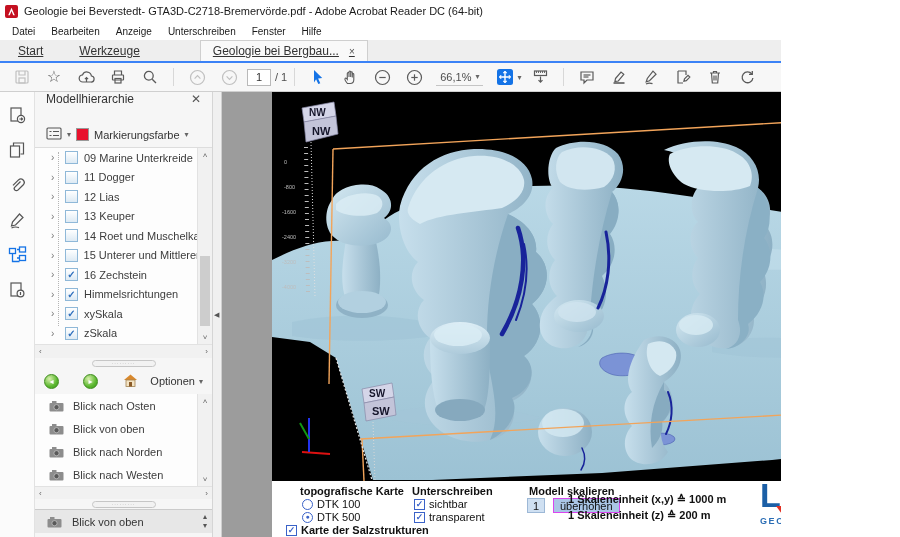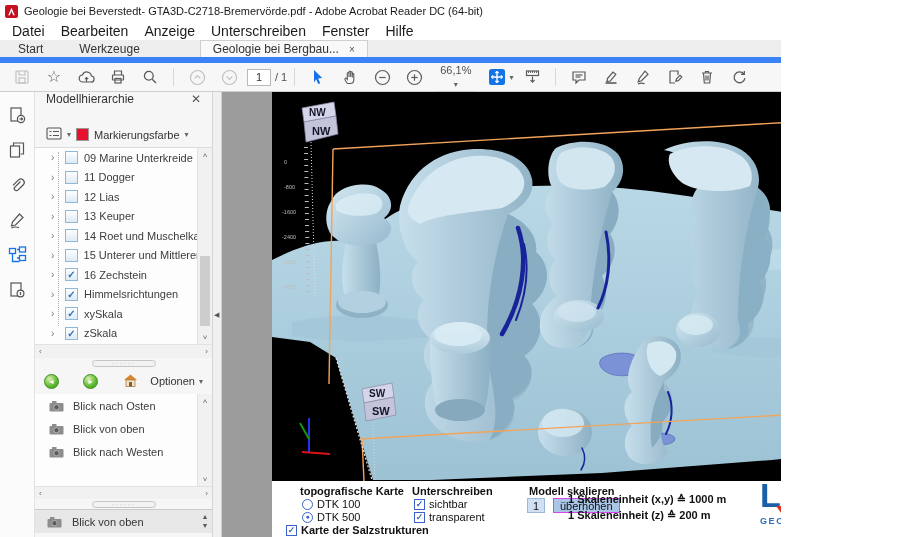--- a/index.html
+++ b/index.html
@@ -8,45 +8,45 @@
   .app { position:absolute; inset:0; width:781px; height:537px; background:#22c55e; overflow:hidden; }
 
   
   .titlebar { position:absolute; left:0; top:0; width:900px; height:22px; background:#fff;
               display:flex; align-items:center; gap:6px; padding-left:5px;
               font-size:11px; color:#1a1a1a; white-space:nowrap; }
   .win-frag { position:absolute; right:0; top:0; width:14px; height:10px; background:#6e6e6e; }
 
   
   .menubar { position:absolute; left:0; top:22px; width:900px; height:18px; background:#fff;
-             display:flex; align-items:center; padding-left:4px; font-size:14px; color:#1a1a1a; }
+             display:flex; align-items:center; padding-left:4px; font-size:10px; color:#1a1a1a; }
   .menubar span { padding:0 8px; cursor:default; }
 
   
   .tabbar { position:absolute; left:0; top:40px; width:900px; height:23px; background:#eee;
-            border-bottom:6px solid #3b82f6; display:flex; align-items:stretch; font-size:12px; color:#333; }
+            border-bottom:2px solid #3b82f6; display:flex; align-items:stretch; font-size:12px; color:#333;text-decoration:underline; }
   .tab-plain { display:flex; align-items:center; padding:0 18px; }
   .tab-doc { display:flex; align-items:center; gap:10px; padding:0 12px; margin-left:42px;
              background:#f9f9f9; border:1px solid #cfcfcf; border-bottom:none; }
   .tab-close { color:#555; font-size:10px; }
   .tab-right { margin-left:auto; display:flex; align-items:center; gap:8px; padding-right:2px; }
   .help-circ { width:15px; height:15px; border:1.4px solid #4a4a4a; border-radius:50%; color:#4a4a4a;
                font-size:10px; font-weight:bold; display:flex; align-items:center; justify-content:center; }
   .partial-ic { width:7px; height:14px; background:#8a8a8a; border-radius:7px 0 0 7px; margin-right:-1px; }
 
   
   .toolbar { position:absolute; left:0; top:63px; width:900px; height:29px; background:#f7f7f7;
              border-bottom:1px solid #cfcfcf; display:flex; align-items:center; padding:0 6px; font-size:11px; color:#4f4f4f; }
   .tbtn { width:22px; height:22px; display:flex; align-items:center; justify-content:center; margin:0 5px; color:#5a5a5a; }
   .tbtn.dis { color:#c0c0c0; }
   .tbtn svg { display:block; }
   .sep { width:1px; height:18px; background:#d8d8d8; margin:0 7px; }
   .pageinput { width:24px; height:17px; border:1px solid #b9b9b9; background:#fff; text-align:center;
                font-size:11px; font-family:inherit; color:#333; margin:0 4px 0 2px; }
-  .zoomctl { display:flex; align-items:center; gap:4px; border-bottom:1px solid #c5c5c5; padding:2px 4px; margin:0 6px;flex-direction:column; }
+  .zoomctl { display:flex; align-items:center; gap:4px; border-bottom:1px solid #c5c5c5; padding:2px 4px; margin:0 6px; }
   .caret { font-size:8px; color:#666; }
   .star-glyph { font-size:16px; line-height:16px; }
 
   
   .main { position:absolute; left:0; top:92px; width:900px; height:445px; background:#fff; }
 
   .iconstrip { position:absolute; left:0; top:0; width:35px; height:445px; background:#fbfbfb; border-right:1px solid #e2e2e2; }
   .strip-btn { width:24px; height:24px; margin:11px auto 11px auto; display:flex; align-items:center; justify-content:center; color:#555; }
   .strip-btn.active { color:#1473e6; }
 
@@ -447,20 +447,28 @@
               <circle cx="7.5" cy="7.2" r="2.6" fill="#5a5a5a" stroke="#cfcfcf" stroke-width="0.7"></circle>
             </svg>
           <span class="vlabel">Blick von oben</span>
         </div>
         <div class="vrow">
           <svg width="15" height="12" viewBox="0 0 15 12">
               <rect x="3" y="1" width="4.5" height="2.5" fill="#8d8d8d"></rect>
               <rect x="0.5" y="3" width="14" height="8.5" rx="1" fill="#8d8d8d"></rect>
               <circle cx="7.5" cy="7.2" r="2.6" fill="#5a5a5a" stroke="#cfcfcf" stroke-width="0.7"></circle>
             </svg>
+          <span class="vlabel">Blick nach Norden</span>
+        </div>
+        <div class="vrow">
+          <svg width="15" height="12" viewBox="0 0 15 12">
+              <rect x="3" y="1" width="4.5" height="2.5" fill="#8d8d8d"></rect>
+              <rect x="0.5" y="3" width="14" height="8.5" rx="1" fill="#8d8d8d"></rect>
+              <circle cx="7.5" cy="7.2" r="2.6" fill="#5a5a5a" stroke="#cfcfcf" stroke-width="0.7"></circle>
+            </svg>
           <span class="vlabel">Blick nach Westen</span>
         </div>
         <div class="vscroll" style="height:92px">
           <div class="arr">˄</div>
           <div class="arr bot">˅</div>
         </div>
       </div>
       <div class="hscroll" style="height:13px">
         <span>‹</span>
         <span>›</span>

